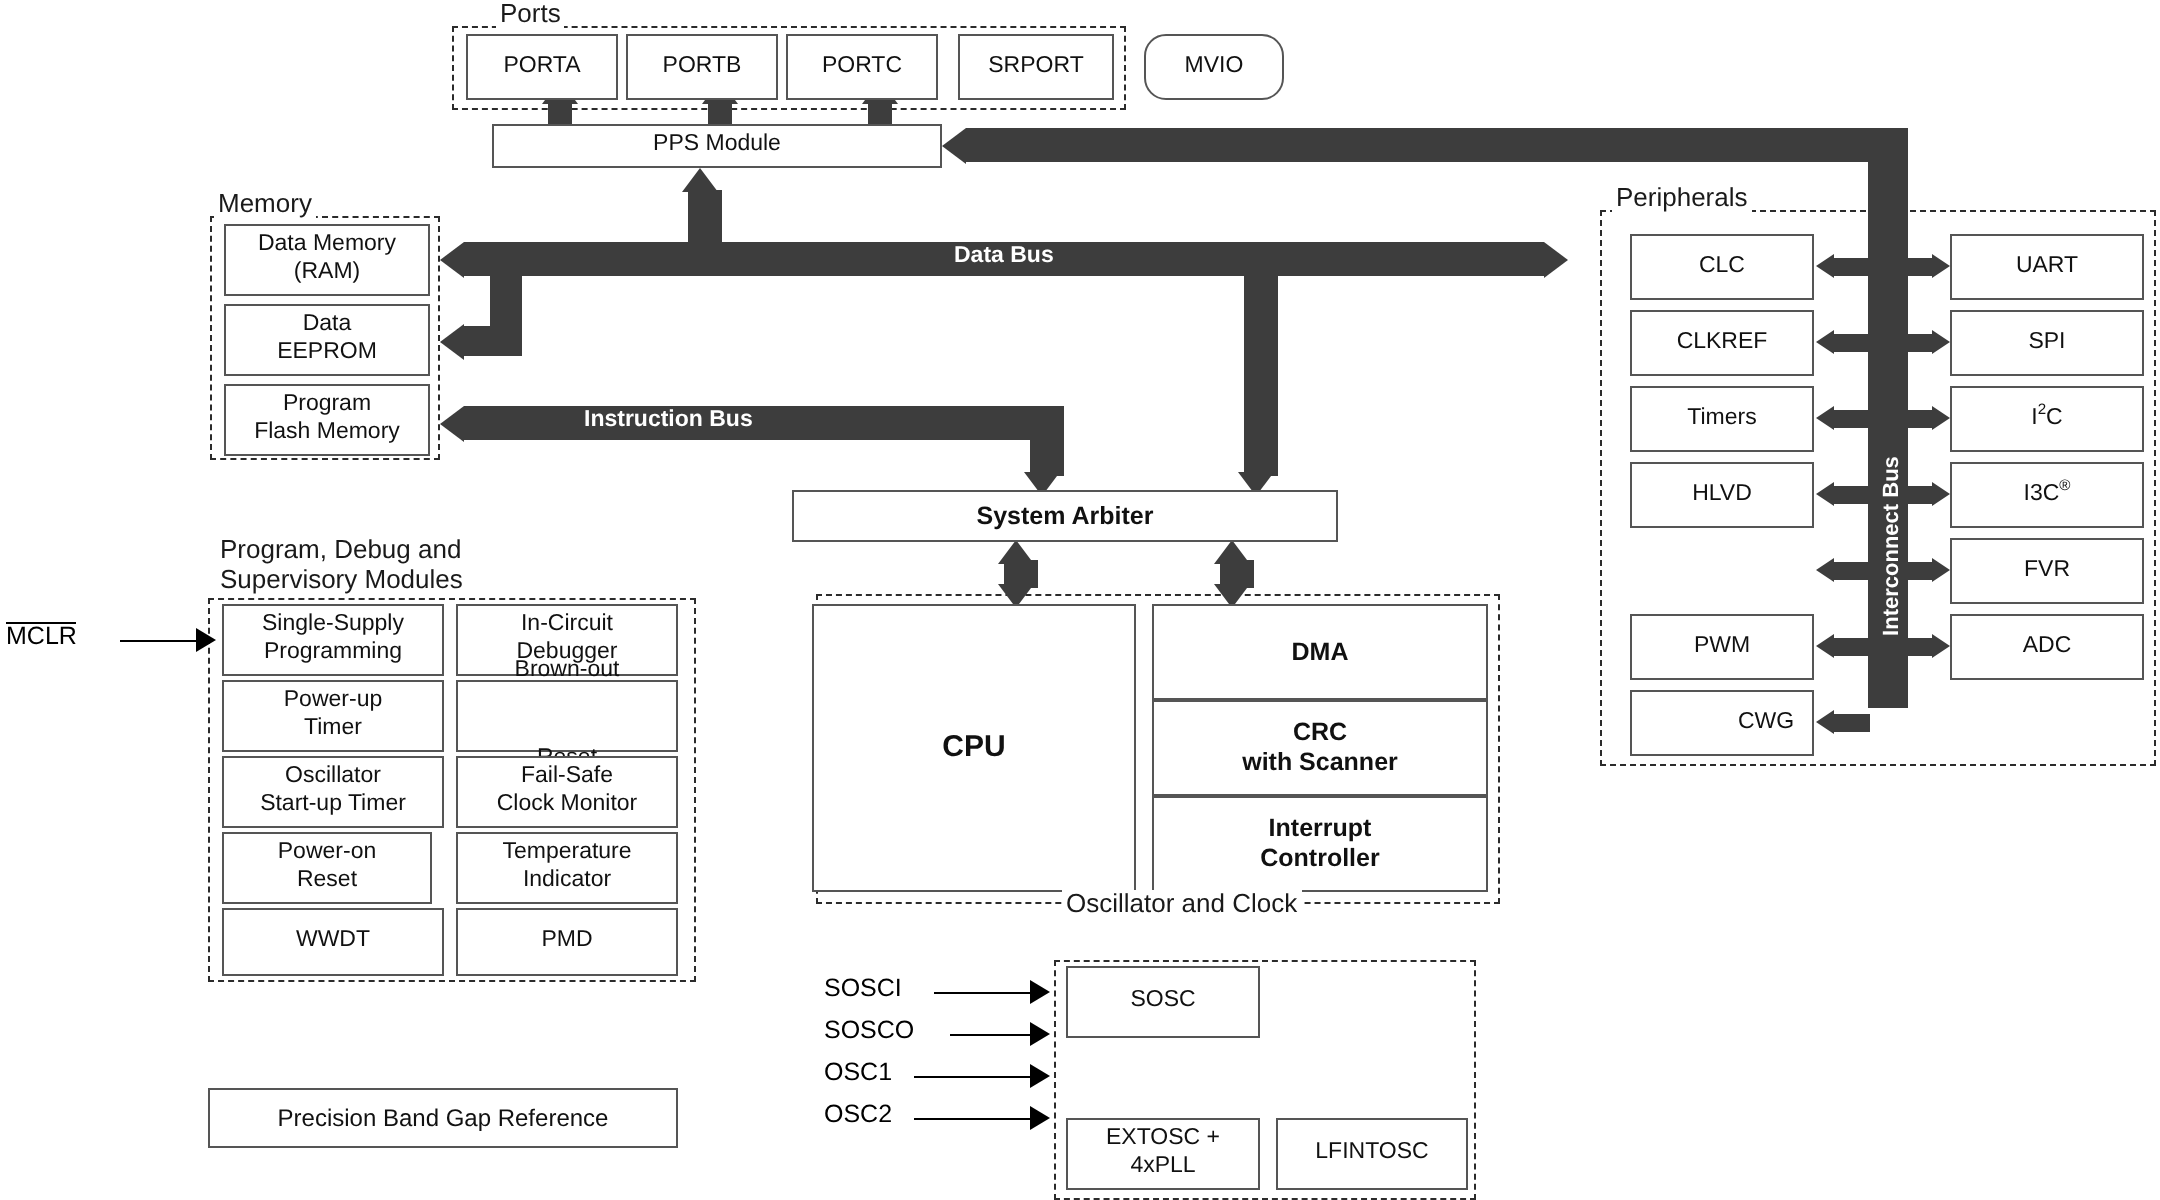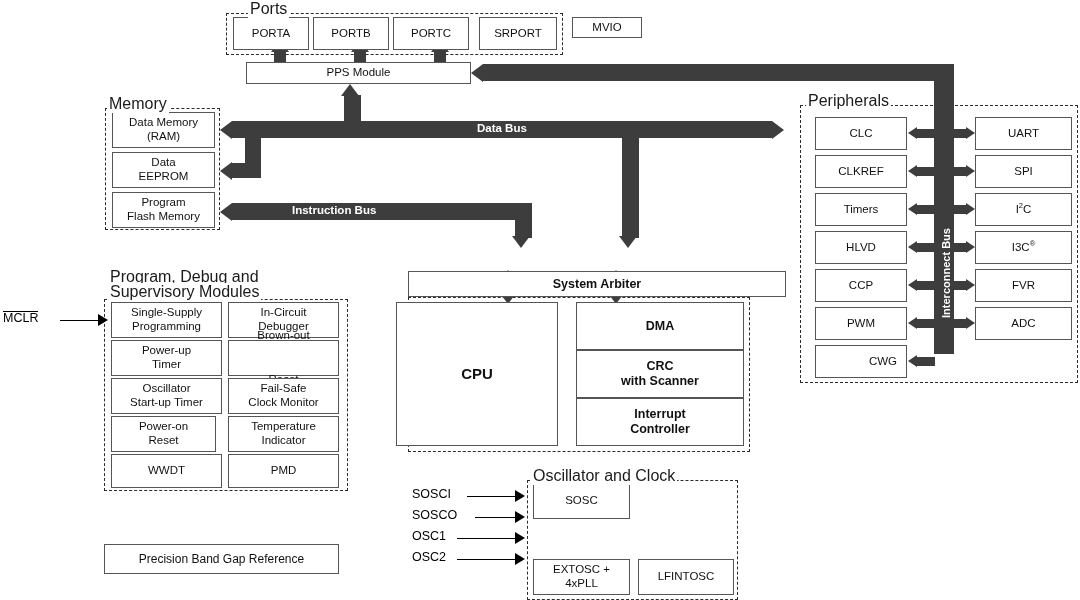--- a/index.html
+++ b/index.html
@@ -10,21 +10,21 @@
     font-family: "Liberation Sans", sans-serif;
     position: relative;
     overflow: hidden;
     color: #1a1a1a;
   }
   #stage { position: absolute; inset: 0; }
 
   
   .grp-label {
     position: absolute;
-    font-size: 16px;
+    font-size: 13px;
     color: #1a1a1a;
     white-space: nowrap;
     line-height: 1.15;
     z-index: 6;
     background: #fff;
     padding: 0 2px;
   }
   .dashed {
     position: absolute;
     border: 1.6px dashed #2b2b2b;
@@ -110,21 +110,21 @@
   </div>
   <div class="box" style="left:313px; top:17px; width:76px; height:33px;">
     <span>PORTB</span>
   </div>
   <div class="box" style="left:393px; top:17px; width:76px; height:33px;">
     <span>PORTC</span>
   </div>
   <div class="box" style="left:479px; top:17px; width:78px; height:33px;">
     <span>SRPORT</span>
   </div>
-  <div class="box" style="left:572px; top:17px; width:70px; height:21px;">
+  <div class="box" style="left:572px; top:17px; width:70px; height:33px;border-radius:11px;">
     <span>MVIO</span>
   </div>
 
   <div class="box" style="left:246px; top:62px; width:225px; height:22px;">
     <span>PPS Module</span>
   </div>
 
   <div class="bar" style="left:274px; top:50px; width:12px; height:13px;"></div>
   <div class="ar ar-u" style="left:271px; top:40px;"></div>
   <div class="bar" style="left:354px; top:50px; width:12px; height:13px;"></div>
@@ -165,34 +165,34 @@
 
   <div class="bar" style="left:622px; top:133px; width:17px; height:105px;"></div>
   <div class="ar ar-d" style="left:619px; top:236px;"></div>
 
   <div class="bar" style="left:232px; top:203px; width:300px; height:17px;"></div>
   <div class="ar ar-l" style="left:220px; top:202.5px;"></div>
   <div class="bar-label" style="left:292px; top:204px;">Instruction Bus</div>
   <div class="bar" style="left:515px; top:215px; width:17px; height:23px;"></div>
   <div class="ar ar-d" style="left:512px; top:236px;"></div>
 
-  <div class="box mid" style="left:408px; top:245px; width:378px; height:26px;margin-top:26px;">
+  <div class="box mid" style="left:396px; top:245px; width:273px; height:26px;">
     <span>System Arbiter</span>
   </div>
 
   <div class="bar" style="left:502px; top:280px; width:17px; height:14px;"></div>
   <div class="ar ar-u" style="left:499px; top:270px;"></div>
   <div class="ar ar-d" style="left:499px; top:292px;"></div>
 
   <div class="bar" style="left:610px; top:280px; width:17px; height:14px;"></div>
   <div class="ar ar-u" style="left:607px; top:270px;"></div>
   <div class="ar ar-d" style="left:607px; top:292px;"></div>
 
   <div class="dashed" style="left:408px; top:297px; width:342px; height:155px;"></div>
-  <div class="box big" style="left:396px; top:302px; width:162px; height:144px;text-align:right;">
+  <div class="box big" style="left:406px; top:302px; width:162px; height:144px;text-align:right;">
     <span>CPU</span>
   </div>
   <div class="box mid" style="left:576px; top:302px; width:168px; height:48px;">
     <span>DMA</span>
   </div>
   <div class="box mid" style="left:576px; top:350px; width:168px; height:48px; flex-direction:column;">
     <span>CRC</span>
     <span>with Scanner</span>
   </div>
   <div class="box mid" style="left:576px; top:398px; width:168px; height:48px; flex-direction:column;">
@@ -210,23 +210,20 @@
     <span>CLC</span>
   </div>
   <div class="box" style="left:815px; top:155px; width:92px; height:33px;">
     <span>CLKREF</span>
   </div>
   <div class="box" style="left:815px; top:193px; width:92px; height:33px;">
     <span>Timers</span>
   </div>
   <div class="box" style="left:815px; top:231px; width:92px; height:33px;">
     <span>HLVD</span>
-  </div>
-  <div class="box" style="left:815px; top:269px; width:92px; height:33px;">
-    <span>CCP</span>
   </div>
   <div class="box" style="left:815px; top:307px; width:92px; height:33px;">
     <span>PWM</span>
   </div>
   <div class="box" style="left:815px; top:345px; width:92px; height:33px;padding-left:44px;">
     <span>CWG</span>
   </div>
 
   <div class="box" style="left:975px; top:117px; width:97px; height:33px;">
     <span>UART</span>
@@ -318,21 +315,21 @@
   <div class="box" style="left:228px; top:454px; width:111px; height:34px;">
     <span>PMD</span>
   </div>
 
   <div class="sig-text" style="left:3px; top:311px;">
     <span class="overbar">MCLR</span>
   </div>
   <div class="sig-line" style="left:60px; top:319.5px; width:42px;"></div>
   <div class="sig-ar" style="left:98px; top:314px;"></div>
 
-  <div class="grp-label" style="left:531px; top:467px;">Oscillator and Clock</div>
+  <div class="grp-label" style="left:531px; top:445px;">Oscillator and Clock</div>
   <div class="dashed" style="left:527px; top:480px; width:211px; height:120px;"></div>
 
   <div class="box" style="left:533px; top:483px; width:97px; height:36px;">
     <span>SOSC</span>
   </div>
   <div class="box" style="left:533px; top:559px; width:97px; height:36px; flex-direction:column;">
     <span>EXTOSC +</span>
     <span>4xPLL</span>
   </div>
   <div class="box" style="left:638px; top:559px; width:96px; height:36px;">

